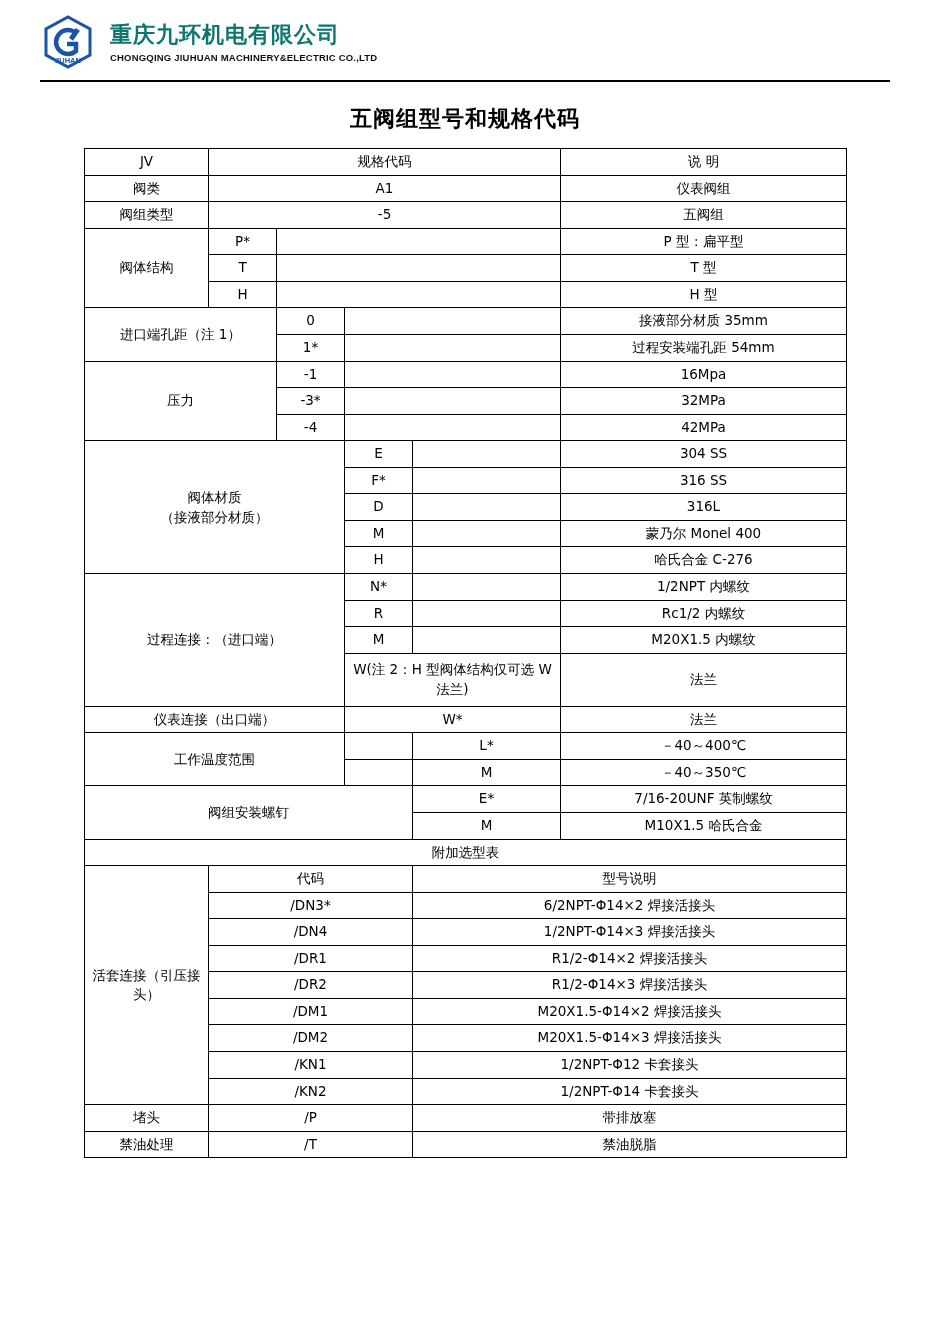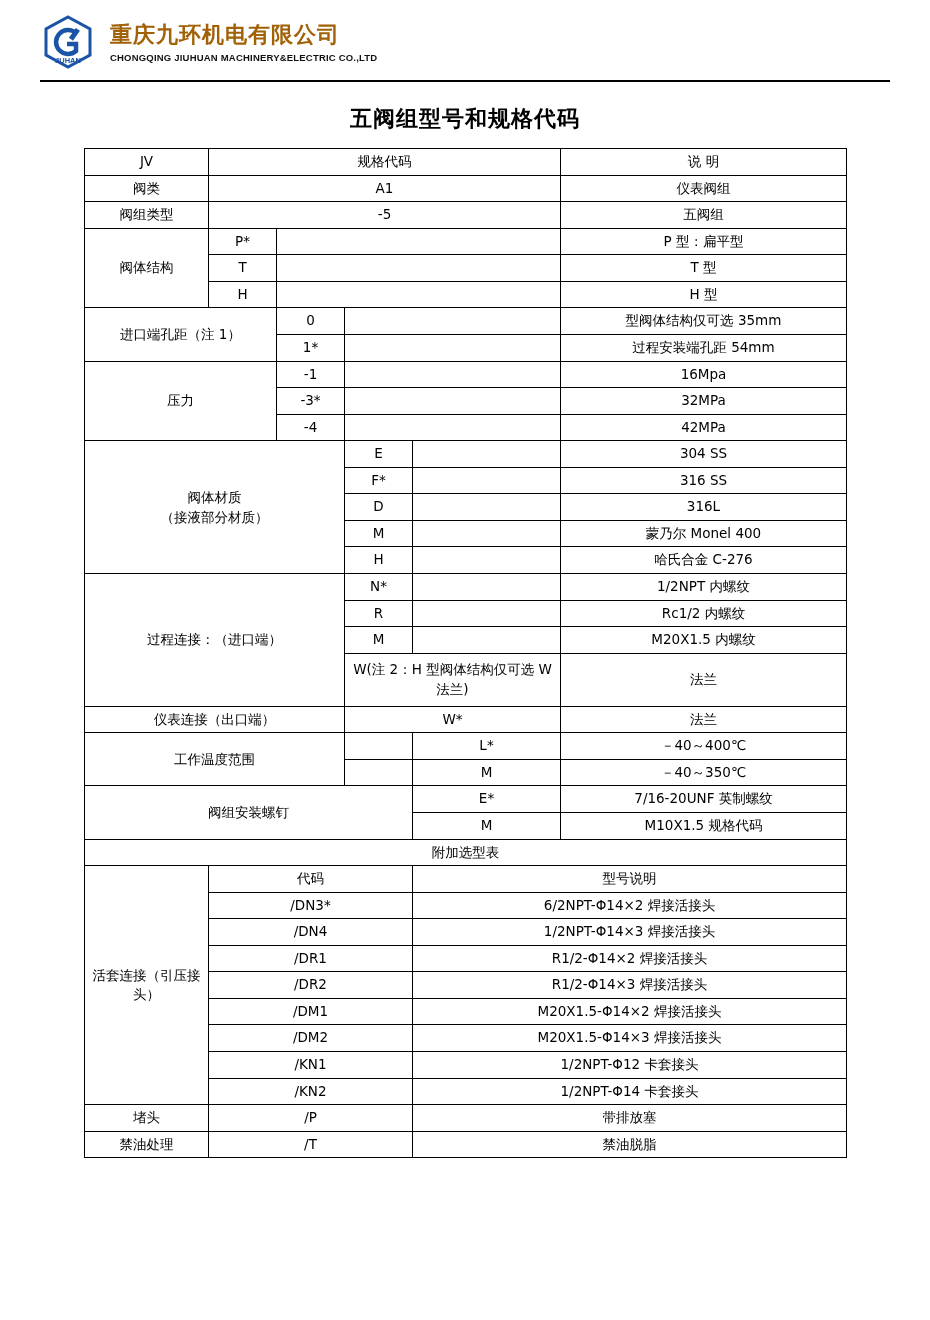--- a/index.html
+++ b/index.html
@@ -38,21 +38,21 @@
     display: flex;
     flex-direction: column;
     justify-content: center;
   }
   .company-cn {
     font-family: "DejaVu Sans", "Liberation Sans", sans-serif;
     font-size: 22px;
     font-weight: bold;
     letter-spacing: 1px;
     line-height: 1.25;
-    color: #a16207;
+    color: #0f766e;
   }
   .company-en {
     font-family: "Liberation Sans", sans-serif;
     font-size: 9.5px;
     font-weight: bold;
     letter-spacing: 0.2px;
     color: #111;
     margin-top: 3px;
   }
   .header-rule {
@@ -183,21 +183,21 @@
         <tr>
           <td class="code">H</td>
           <td colspan="3"></td>
           <td class="desc">H 型</td>
         </tr>
 
         <tr>
           <td class="lbl" rowspan="2" colspan="2">进口端孔距（注 1）</td>
           <td class="code">0</td>
           <td colspan="2"></td>
-          <td class="desc">型阀体结构仅可选 35mm</td>
+          <td class="desc">接液部分材质 35mm</td>
         </tr>
         <tr>
           <td class="code">1*</td>
           <td colspan="2"></td>
           <td class="desc">过程安装端孔距 54mm</td>
         </tr>
 
         <tr>
           <td class="lbl" rowspan="3" colspan="2">压力</td>
           <td class="code">-1</td>
@@ -284,21 +284,21 @@
           <td class="desc">－40～350℃</td>
         </tr>
 
         <tr>
           <td class="lbl" rowspan="2" colspan="4">阀组安装螺钉</td>
           <td class="codec">E*</td>
           <td class="desc">7/16-20UNF 英制螺纹</td>
         </tr>
         <tr>
           <td class="codec">M</td>
-          <td class="desc">M10X1.5 规格代码</td>
+          <td class="desc">M10X1.5 哈氏合金</td>
         </tr>
 
         <tr>
           <td class="sectionbar" colspan="6">附加选型表</td>
         </tr>
 
         <tr>
           <td rowspan="9" class="lbl">活套连接（引压接头）</td>
           <td colspan="3" class="lbl">代码</td>
           <td colspan="2" class="lbl">型号说明</td>

